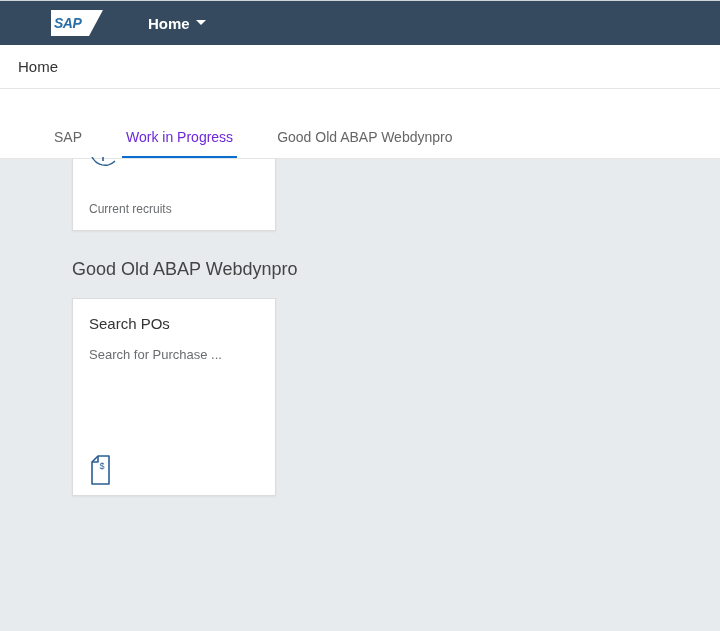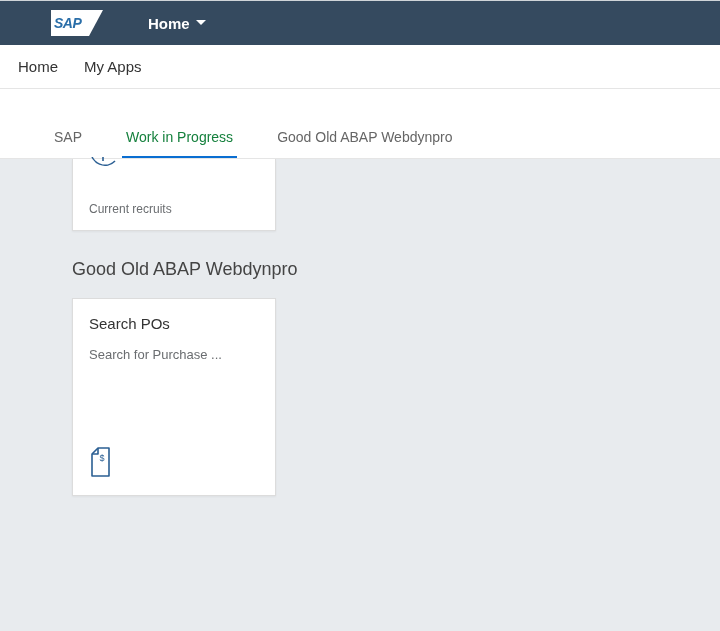--- a/index.html
+++ b/index.html
@@ -71,21 +71,21 @@
       margin-top: 26px;
     }
     .nav2-item {
       font-size: 14px;
       color: #666;
       padding: 13px 4px 11px 4px;
       cursor: pointer;
       border-bottom: 2px solid transparent;
     }
     .nav2-item.active {
-      color: #15803d;
+      color: #6d28d9;
       border-bottom: 2px solid #0a6ed1;
     }
 
     .content {
       background: #e8ebee;
       padding: 0 0 60px 0;
       min-height: 475px;
     }
 
     .tile-half {
@@ -116,21 +116,21 @@
       font-weight: normal;
     }
 
     .tile {
       margin-left: 72px;
       width: 204px;
       height: 198px;
       background: #fff;
       border: 1px solid #dcdcdc;
       box-shadow: 0 1px 2px rgba(0,0,0,0.05);
-      padding: 16px 16px 14px 16px;
+      padding: 16px 16px 6px 16px;
       display: flex;
       flex-direction: column;
       justify-content: space-between;
     }
     .tile-title {
       font-size: 15px;
       color: #333;
     }
     .tile-sub {
       font-size: 13px;
@@ -156,21 +156,20 @@
   <div class="shell-title">
     <span>Home</span>
     <svg width="10" height="6" viewBox="0 0 10 6">
       <path d="M0 0 L5 5 L10 0 Z"></path>
     </svg>
   </div>
 </div>
 
 <div class="nav1">
   <div class="nav1-item">Home</div>
-  <div class="nav1-item">My Apps</div>
 </div>
 
 <div class="nav2">
   <div class="nav2-item">SAP</div>
   <div class="nav2-item active">Work in Progress</div>
   <div class="nav2-item">Good Old ABAP Webdynpro</div>
 </div>
 
 <div class="content">
 

